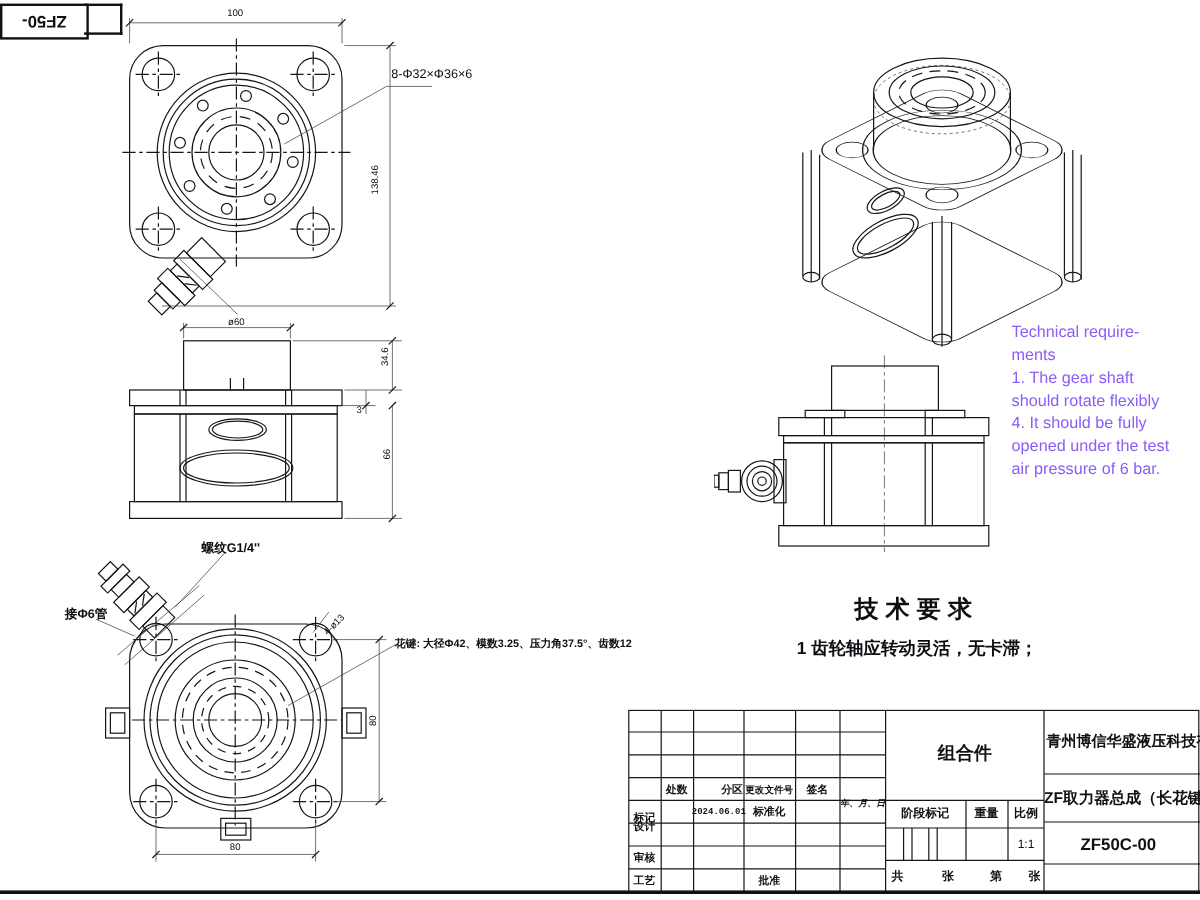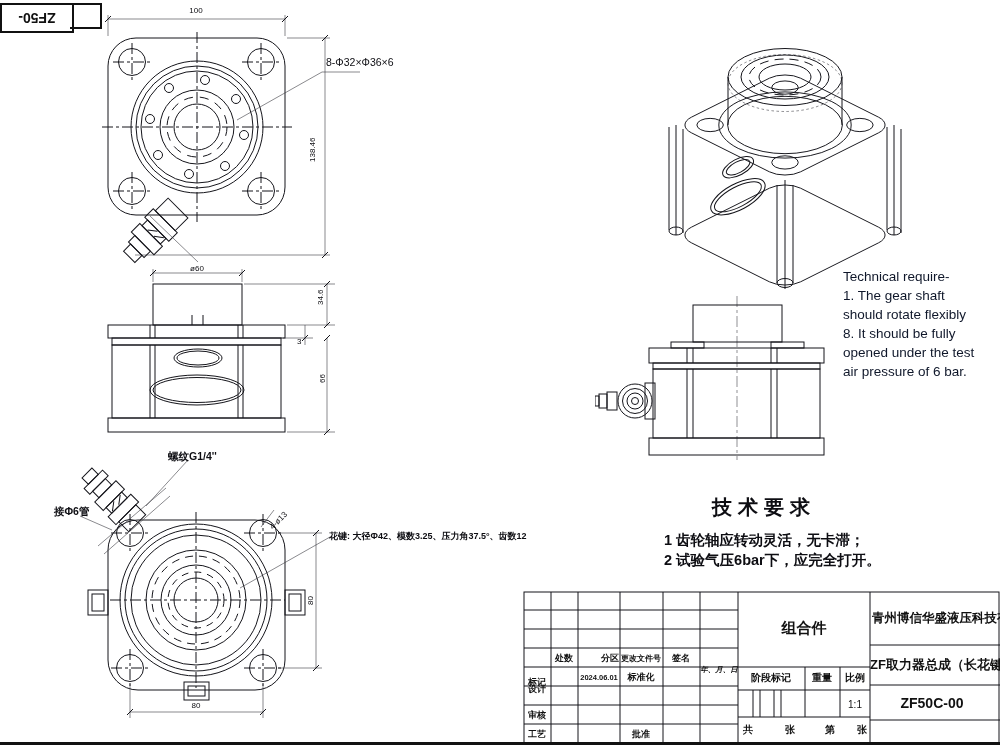--- a/index.html
+++ b/index.html
@@ -7,21 +7,21 @@
          font-family:"Liberation Sans","DejaVu Sans",sans-serif;color:#111;}
   .dwg{position:absolute;}
   .dwg *{stroke:#15151b;fill:none;stroke-width:1;}
   .thin{stroke-width:0.6 !important;stroke:#3a3a42 !important;}
   .cl{stroke-width:0.6 !important;stroke:#44444c !important;stroke-dasharray:11 3 3 3;}
   .lbl{position:absolute;white-space:nowrap;color:#0d0d12;}
   .dim{font-size:8px;}
   .note{font-size:10.5px;}
   .cjk{font-weight:600;}
   .rot90{transform:rotate(-90deg);transform-origin:left top;}
-  .en{font-size:13.5px;line-height:19px;color:#0f172a;}
+  .en{font-size:13.5px;line-height:19px;color:#8b5cf6;}
   .tb-text{position:absolute;transform:translate(-50%,-50%);white-space:nowrap;font-weight:600;}
   .tb-left{position:absolute;transform:translate(0,-50%);white-space:nowrap;font-weight:700;}
   #corner-box{position:absolute;left:0px;top:3px;width:70px;height:26px;border:2px solid #111;
               display:flex;align-items:center;justify-content:center;font-weight:700;font-size:14px;
               transform:rotate(180deg);}
   .line{position:absolute;background:#111;}
 </style>
 </head>
 <body>
 
@@ -289,30 +289,30 @@
 
   <div class="lbl note cjk" style="left:168px;top:450px;">螺纹G1/4''</div>
   <div class="lbl note cjk" style="left:54px;top:505px;">接Φ6管</div>
   <div class="lbl dim" style="left:268px;top:516px;transform:rotate(-45deg);">4-ø13</div>
   <div class="lbl cjk" style="left:329px;top:530px;font-size:9px;">花键: 大径Φ42、模数3.25、压力角37.5°、齿数12</div>
   <div class="lbl dim" style="left:182px;top:701px;width:28px;text-align:center;">80</div>
   <div class="lbl dim rot90" style="left:306px;top:605px;">80</div>
 
   <div class="lbl en" style="left:843px;top:267px;width:158px;">
     <div>Technical require-</div>
+    <div>ments</div>
     <div>1. The gear shaft</div>
     <div>should rotate flexibly</div>
-    <div>8. It should be fully</div>
+    <div>4. It should be fully</div>
     <div>opened under the test</div>
     <div>air pressure of 6 bar.</div>
   </div>
 
   <div class="lbl cjk" style="left:712px;top:494px;font-size:20px;letter-spacing:6px;">技术要求</div>
   <div class="lbl cjk" style="left:664px;top:531px;font-size:14.5px;">1 齿轮轴应转动灵活，无卡滞；</div>
-  <div class="lbl cjk" style="left:664px;top:551px;font-size:14.5px;">2 试验气压6bar下，应完全打开。</div>
 
   <svg class="dwg" style="left:523px;top:591px;" width="477" height="153">
     <rect x="1" y="1" width="475" height="151" stroke-width="2"></rect>
 
     <line x1="1" y1="19" x2="215" y2="19"></line>
       <line x1="1" y1="38" x2="215" y2="38"></line>
     <line x1="1" y1="57" x2="215" y2="57"></line>
       <line x1="1" y1="76" x2="215" y2="76"></line>
     <line x1="1" y1="95" x2="215" y2="95"></line>
       <line x1="1" y1="114" x2="215" y2="114"></line>
@@ -341,21 +341,21 @@
   </svg>
 
   <div class="tb-text" style="left:537px;top:658px;font-size:9px;margin-top:24px;">标记</div>
   <div class="tb-text" style="left:564px;top:658px;font-size:9px;">处数</div>
   <div class="tb-text" style="left:599px;top:658px;font-size:9px;margin-left:11px;">分区</div>
   <div class="tb-text" style="left:641px;top:658px;font-size:8px;">更改文件号</div>
   <div class="tb-text" style="left:681px;top:658px;font-size:9px;">签名</div>
   <div class="tb-text" style="left:719px;top:670px;font-size:7.5px;font-style:italic;">年、月、日</div>
 
   <div class="tb-text" style="left:537px;top:677px;font-size:9px;margin-top:12px;">设计</div>
-  <div class="tb-text" style="left:599px;top:677px;font-size:7.5px;">2024.06.01</div>
+  <div class="tb-text" style="left:599px;top:677px;font-size:7.5px;font-family:Liberation Mono, monospace;">2024.06.01</div>
   <div class="tb-text" style="left:641px;top:677px;font-size:9px;">标准化</div>
   <div class="tb-text" style="left:537px;top:715px;font-size:9px;">审核</div>
   <div class="tb-text" style="left:537px;top:734px;font-size:9px;">工艺</div>
   <div class="tb-text" style="left:641px;top:734px;font-size:9px;">批准</div>
 
   <div class="tb-text" style="left:804px;top:628px;font-size:15px;">组合件</div>
   <div class="tb-text" style="left:771px;top:678px;font-size:10px;">阶段标记</div>
   <div class="tb-text" style="left:822px;top:678px;font-size:10px;">重量</div>
   <div class="tb-text" style="left:855px;top:678px;font-size:10px;">比例</div>
   <div class="tb-text" style="left:855px;top:704px;font-size:10px;font-weight:400;">1:1</div>

